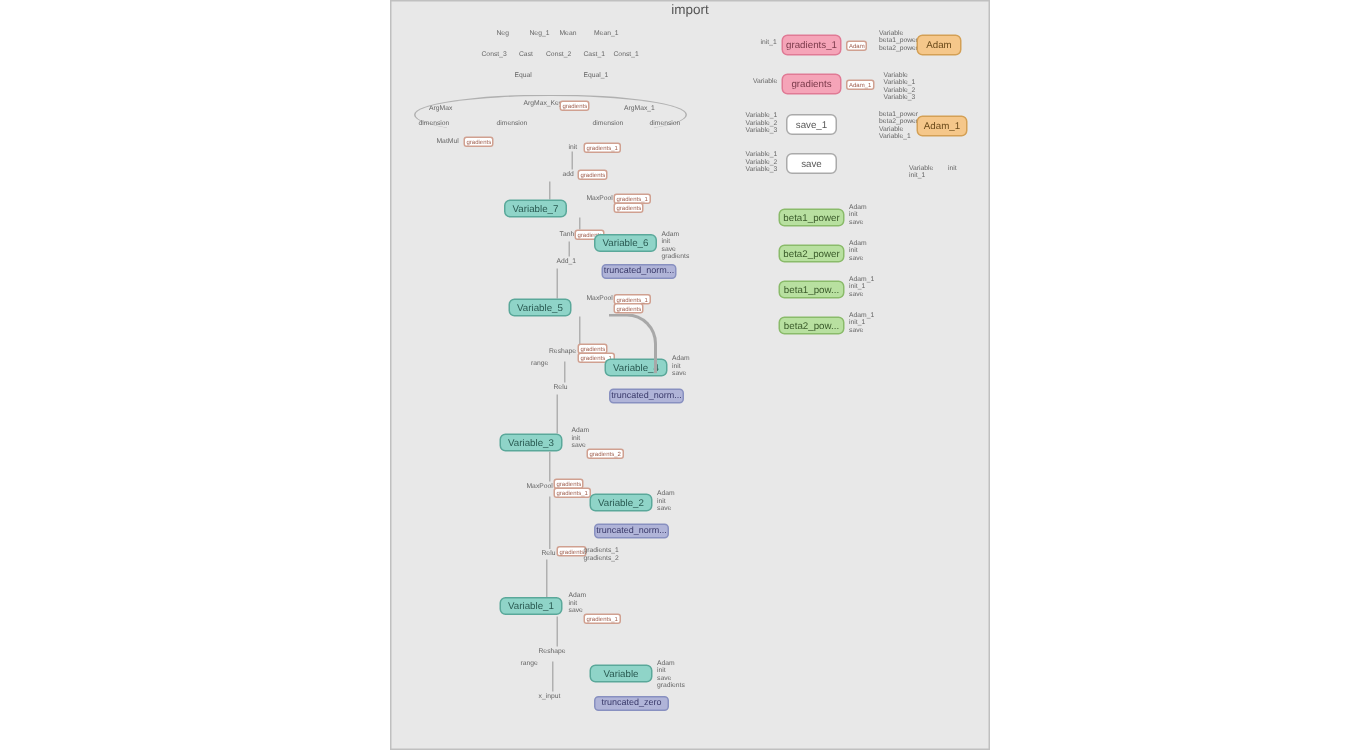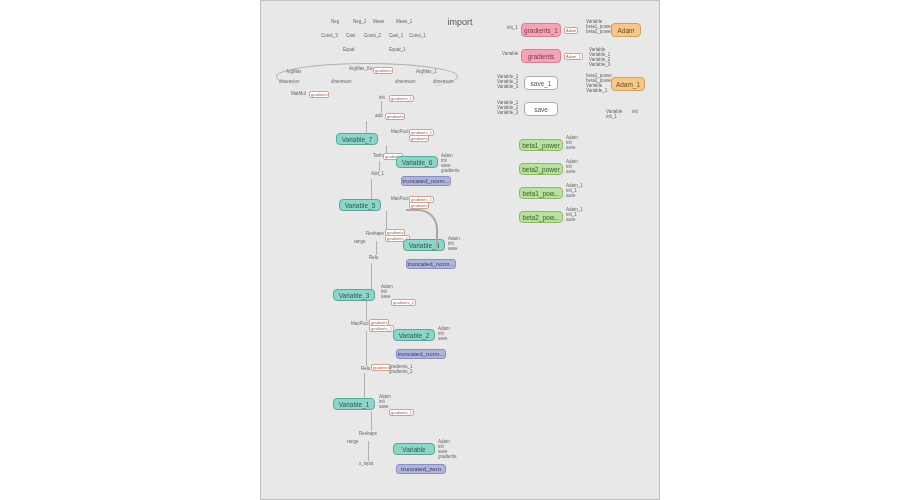--- a/index.html
+++ b/index.html
@@ -1,18 +1,18 @@
 <!DOCTYPE html>
 <html><head>
 <meta charset="utf-8">
 <style>
   body { margin:0; padding:0; width:900px; height:500px; background:#fff; font-family:Arial,sans-serif; overflow:hidden; }
   .canvas-wrap { position:absolute; left:260px; top:0; width:400px; height:500px; background:#e8e8e8; border:1px solid #c0c0c0; box-sizing:border-box; }
   .canvas { position:relative; width:100%; height:100%; }
-  .title { position:absolute; top:16px; left:50%; transform:translateX(-50%); font-size:9px; color:#555; }
+  .title { position:absolute; top:0; left:50%; transform:translateX(-50%); font-size:9px; color:#555; }
   .node { position:absolute; border-radius:3px; font-size:6px; display:flex; align-items:center; justify-content:center; box-sizing:border-box; padding:0 4px; white-space:nowrap; cursor:pointer; }
   .big { border-radius:4px; font-size:6.5px; }
   .teal { background:#8fd4c8; border:1px solid #5aa89a; color:#2a5a52; }
   .pink { background:#f5a4b8; border:1px solid #e07a95; color:#7a3a4a; }
   .orange { background:#f5c78a; border:1px solid #d4a055; color:#6a4a1a; }
   .green { background:#b8e0a0; border:1px solid #8abb6a; color:#3a5a2a; }
   .purple { background:#b0b4d8; border:1px solid #8890c0; color:#3a3a6a; }
   .white { background:#fff; border:1px solid #aaa; color:#555; }
   .tiny { position:absolute; font-size:4.5px; color:#666; white-space:nowrap; }
   .tag { position:absolute; background:#fff; border:1px solid #d0a090; border-radius:2px; font-size:4px; color:#a06050; padding:0 1px; line-height:5px; }

